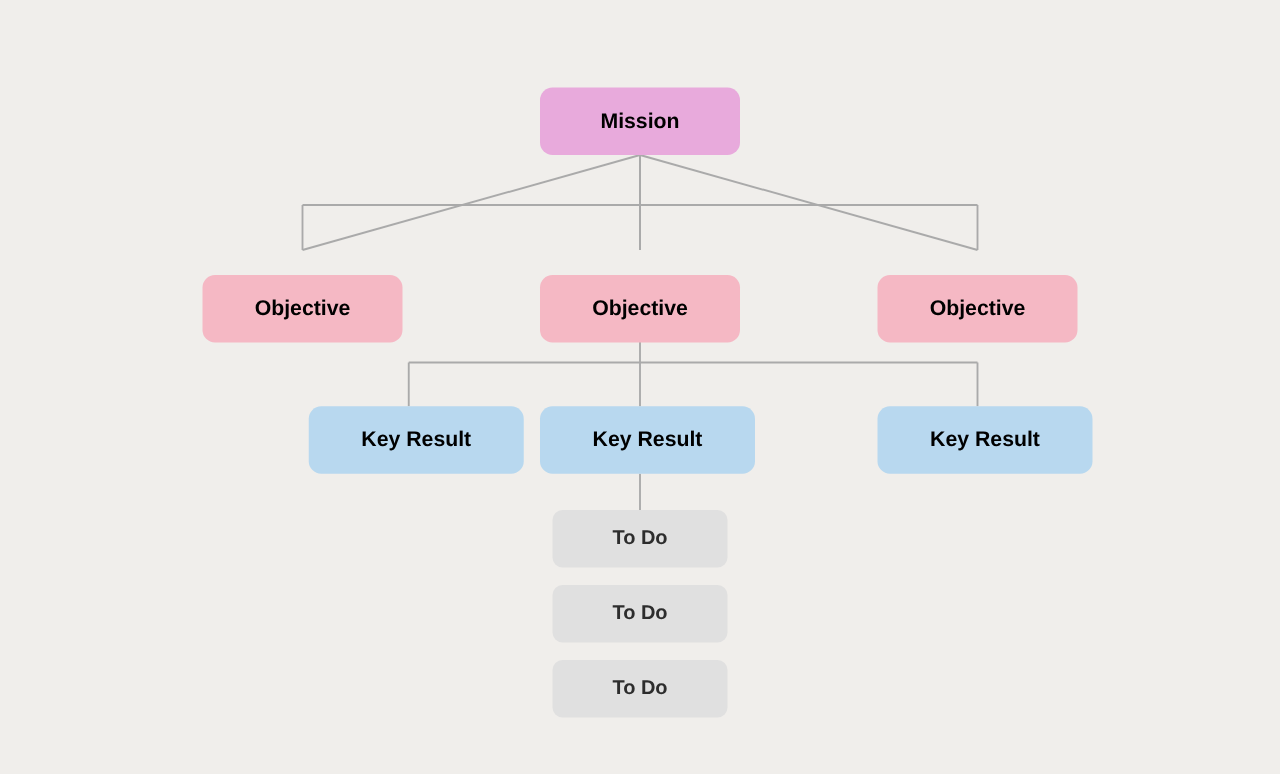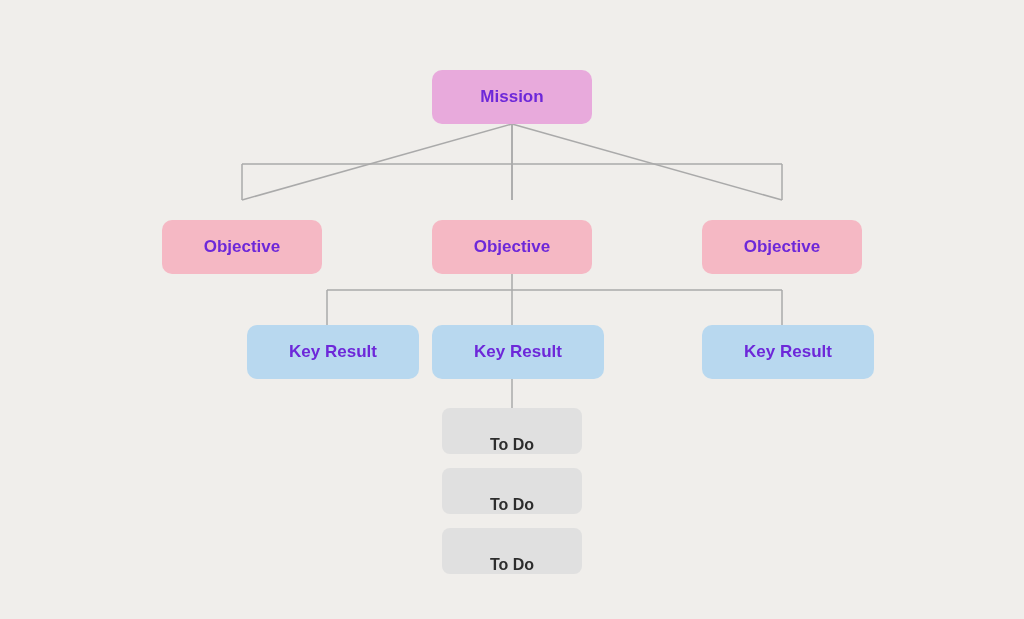--- a/index.html
+++ b/index.html
@@ -29,21 +29,21 @@
     }
 
     .node {
       position: absolute;
       display: flex;
       align-items: center;
       justify-content: center;
       border-radius: 10px;
       font-weight: 700;
       font-size: 17px;
-      color: #6d28d9;
+      color: #000000;
       text-align: center;
     }
 
     .mission {
       background: #e8aadc;
       width: 160px;
       height: 54px;
       top: 40px;
       left: 350px;
     }
@@ -71,21 +71,20 @@
     .kr3 { top: 295px; left: 620px; }
 
     .todo {
       background: #e0e0e0;
       width: 140px;
       height: 46px;
       border-radius: 8px;
       font-weight: 700;
       font-size: 16px;
       color: #2d2d2d;
-      align-items: flex-end;
     }
 
     .todo1 { top: 378px; left: 360px; }
     .todo2 { top: 438px; left: 360px; }
     .todo3 { top: 498px; left: 360px; }
 
     svg.connectors line {
       stroke: #aaa;
       stroke-width: 1.5;
       fill: none;

